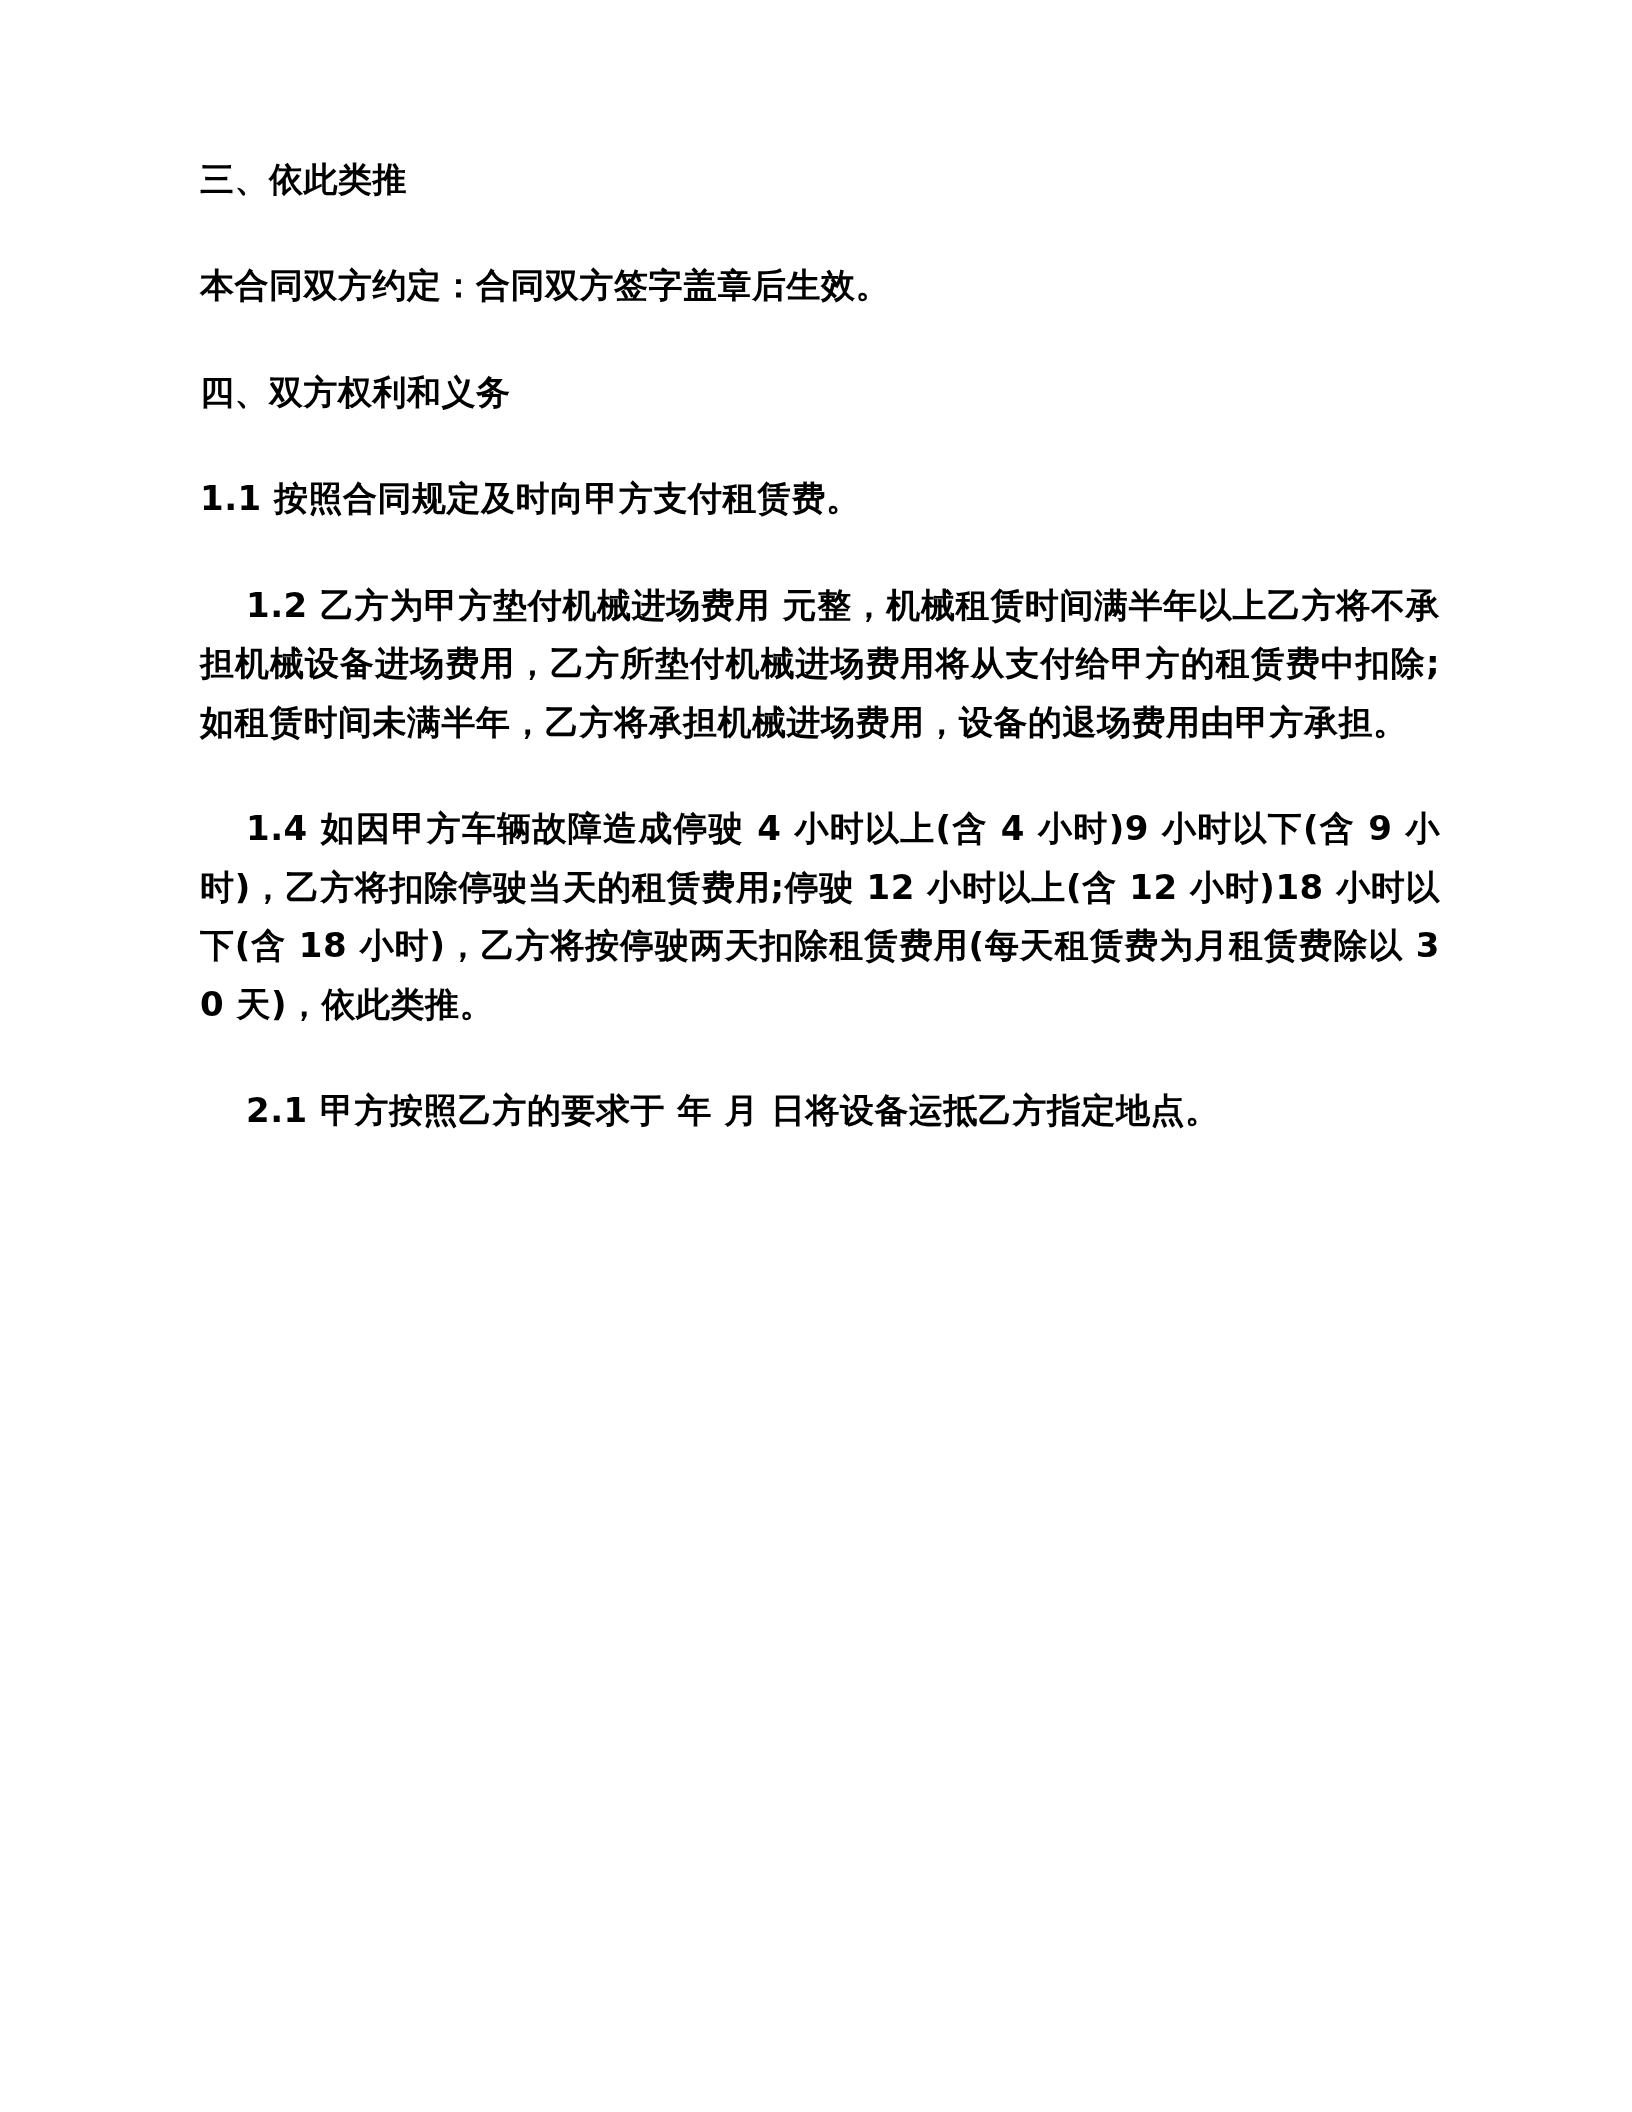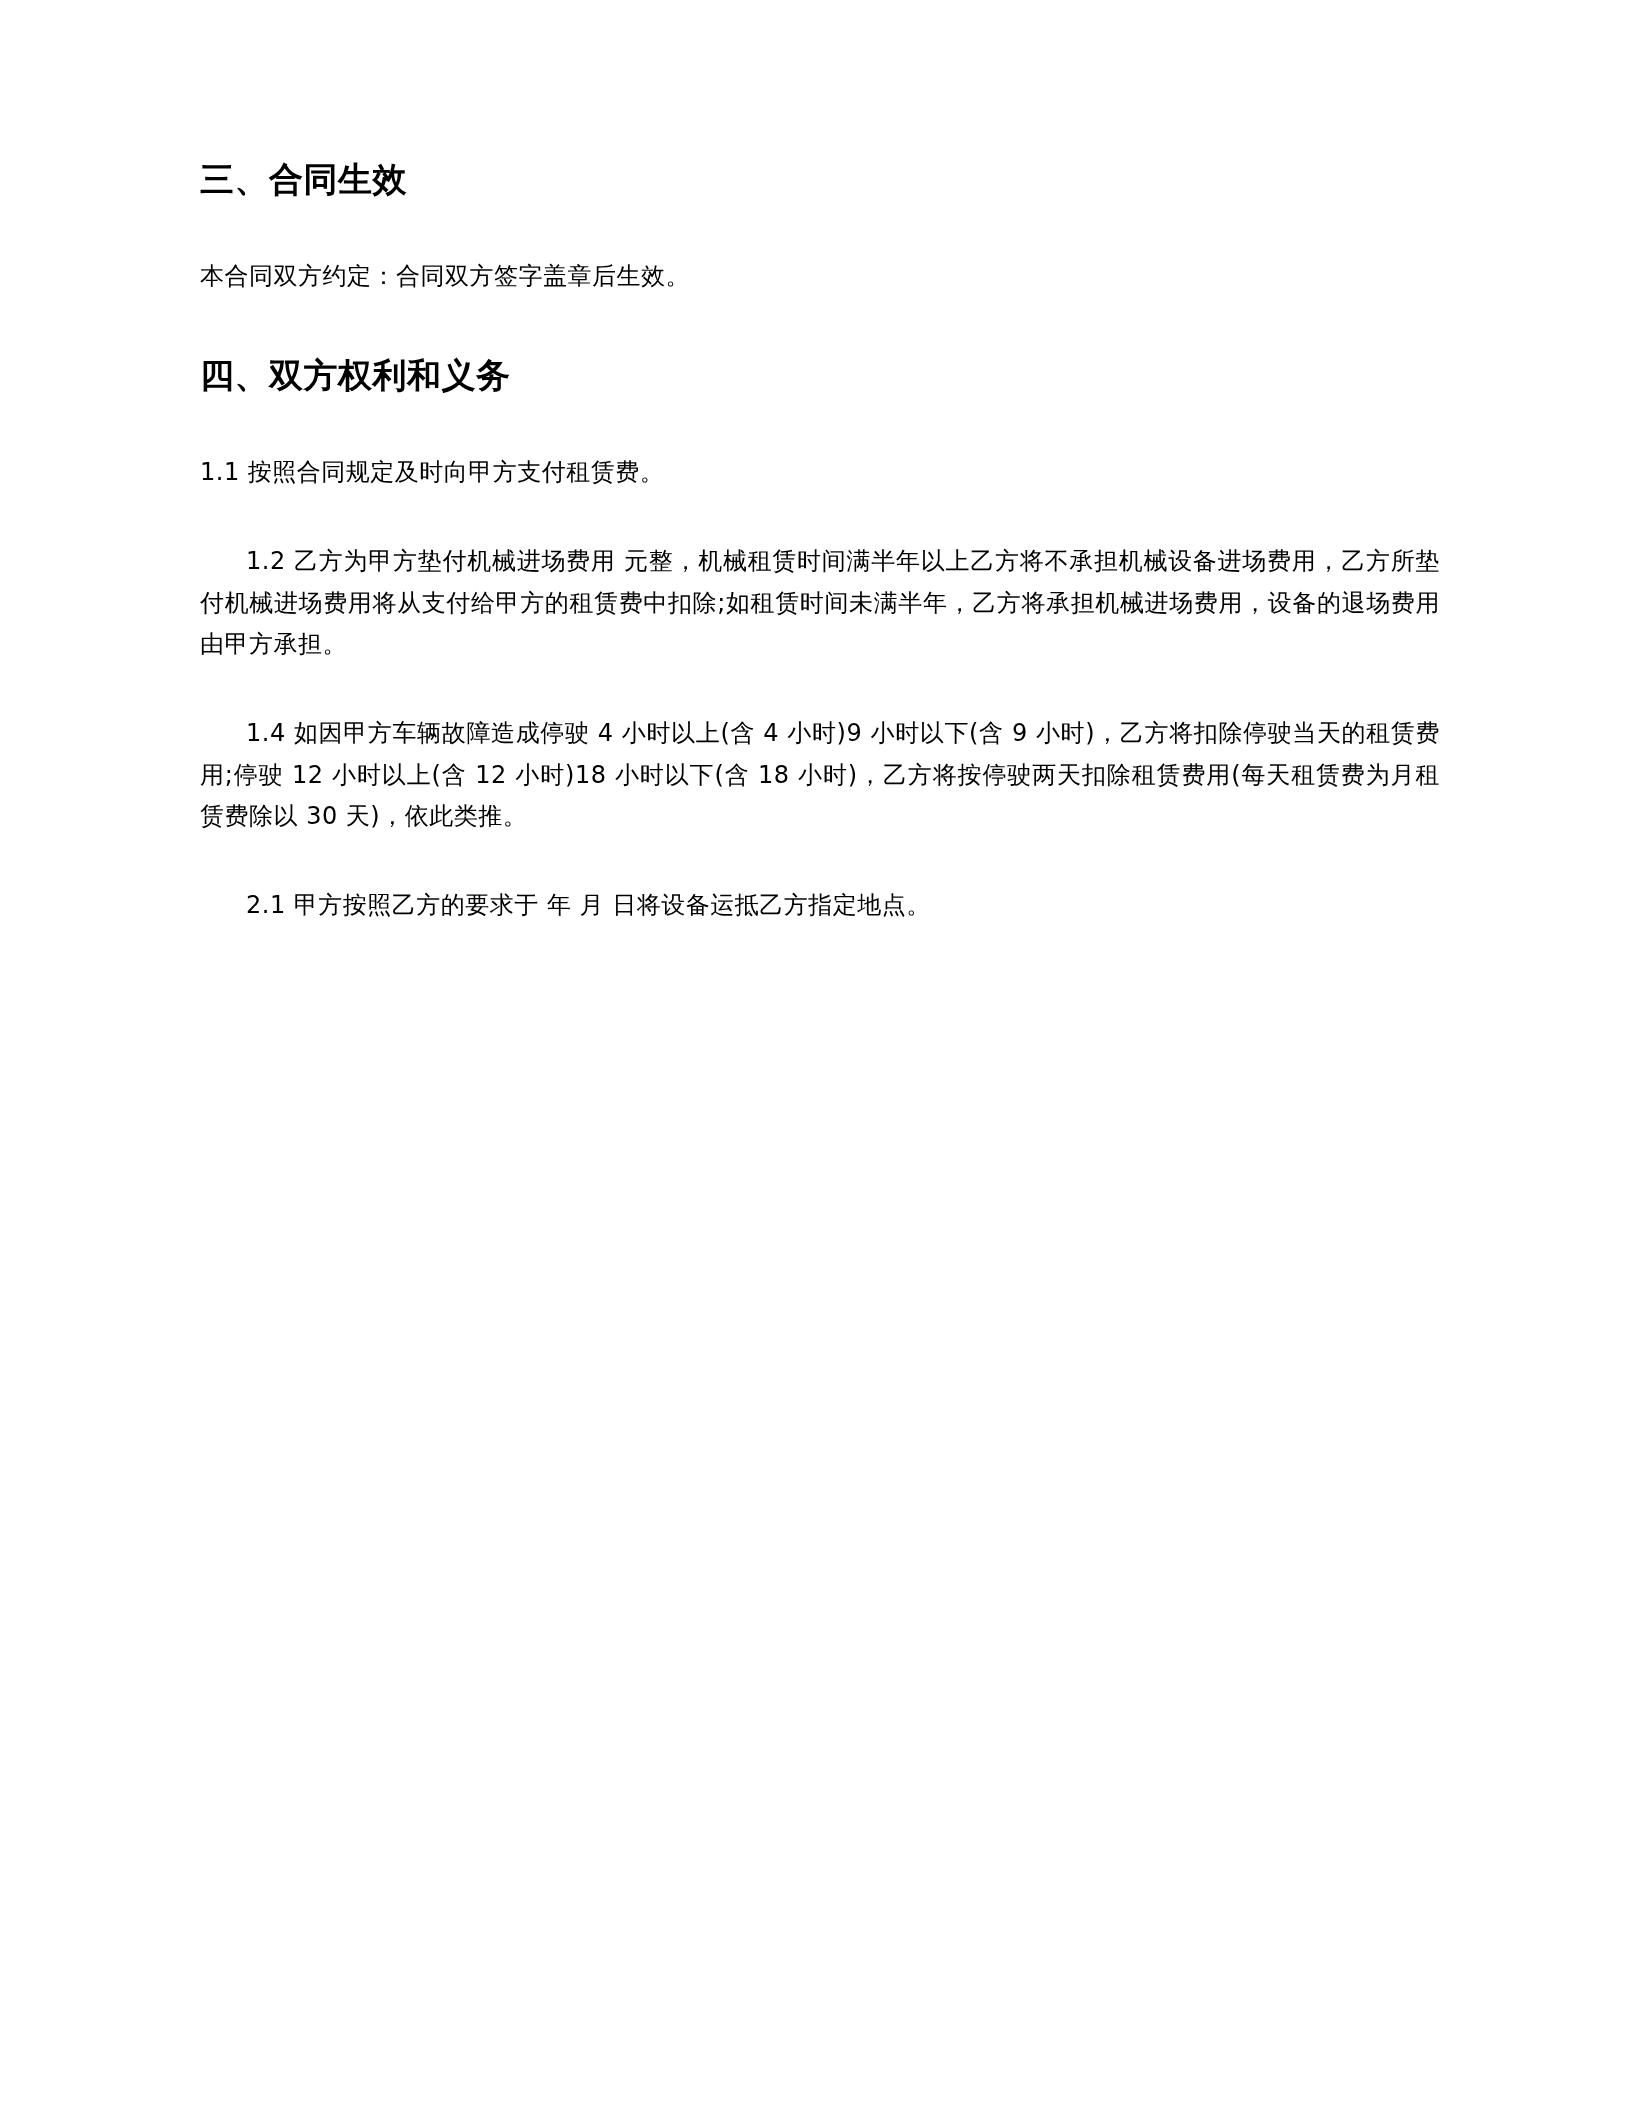--- a/index.html
+++ b/index.html
@@ -19,24 +19,24 @@
     width: 1632px;
     height: 2112px;
     padding: 150px 200px 0 200px;
     background: #ffffff;
   }
   .doc-body {
     width: 1240px;
   }
   p.para {
     margin: 0 0 48px 0;
-    font-size: 24px;
+    font-size: 34px;
     line-height: 1.72;
     letter-spacing: 0.5px;
-    font-weight: 400;
+    font-weight: 700;
     text-align: justify;
     text-justify: inter-ideograph;
     word-break: break-all;
   }
   p.heading {
     margin: 0 0 48px 0;
     font-size: 34px;
     line-height: 1.72;
     letter-spacing: 0.5px;
     font-weight: 700;
@@ -44,21 +44,21 @@
   p.indent {
     text-indent: 46px;
   }
 </style>
 </head>
 <body>
 
 <div class="page">
   <div class="doc-body">
 
-    <p class="heading">三、合同生效</p>
+    <p class="heading">三、依此类推</p>
 
     <p class="para">本合同双方约定：合同双方签字盖章后生效。</p>
 
     <p class="heading">四、双方权利和义务</p>
 
 
     <p class="para">1.1 按照合同规定及时向甲方支付租赁费。</p>
 
     <p class="para indent">1.2 乙方为甲方垫付机械进场费用 元整，机械租赁时间满半年以上乙方将不承担机械设备进场费用，乙方所垫付机械进场费用将从支付给甲方的租赁费中扣除;如租赁时间未满半年，乙方将承担机械进场费用，设备的退场费用由甲方承担。</p>
 

